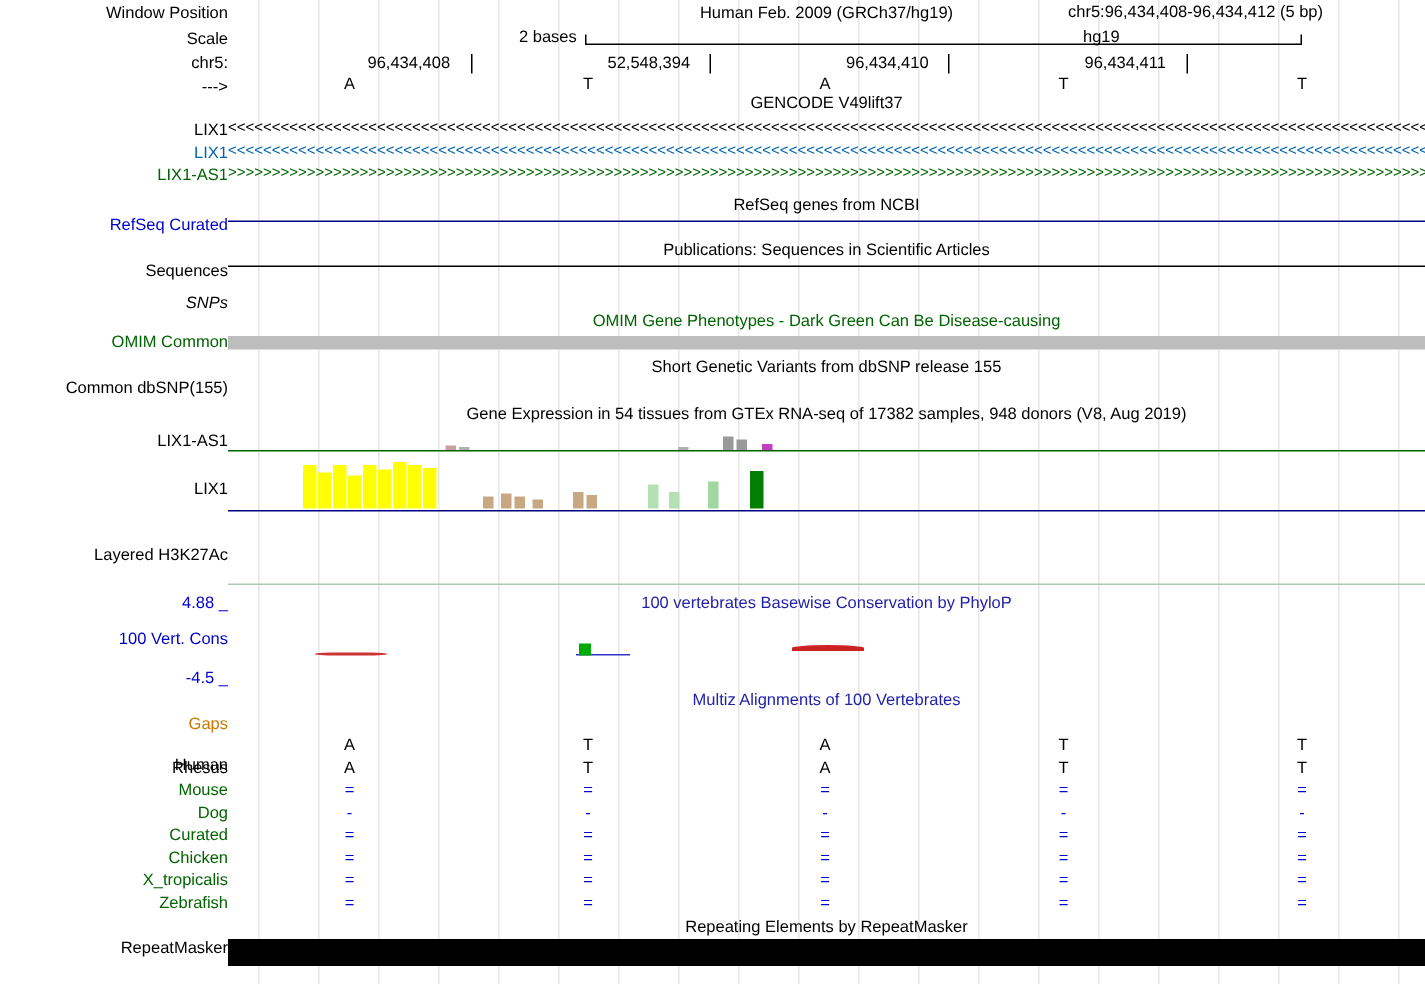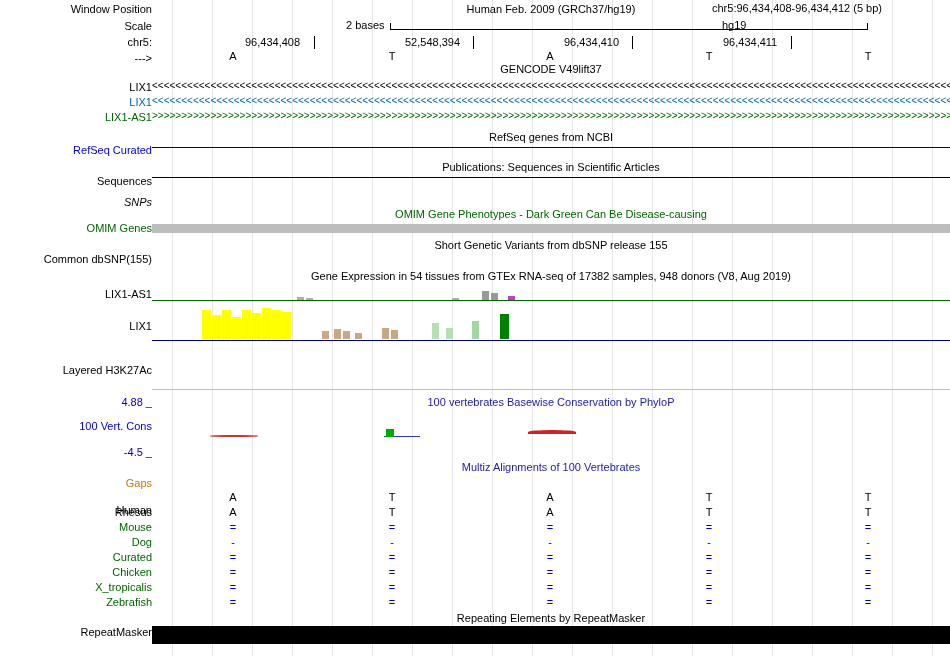--- a/index.html
+++ b/index.html
@@ -146,21 +146,21 @@
 
     <div class="lbl" style="top:81px;">LIX1</div>
     <div class="lbl" style="top:96px; color:#0066aa;">LIX1</div>
     <div class="lbl" style="top:111px; color:#006400;">LIX1-AS1</div>
 
     <div class="lbl" style="top:144px; color:#0000cc;">RefSeq Curated</div>
 
     <div class="lbl" style="top:175px;">Sequences</div>
     <div class="lbl" style="top:196px;font-style:italic;">SNPs</div>
 
-    <div class="lbl" style="top:222px; color:#006400;">OMIM Genes</div>
+    <div class="lbl" style="top:222px; color:#006400;">OMIM Common</div>
 
     <div class="lbl" style="top:253px;">Common dbSNP(155)</div>
 
     <div class="lbl" style="top:288px;">LIX1-AS1</div>
     <div class="lbl" style="top:320px;">LIX1</div>
 
     <div class="lbl" style="top:364px;">Layered H3K27Ac</div>
 
     <div class="cons-label" style="top:396px;">4.88 _</div>
     <div class="lbl" style="top:420px; color:#0000cc;">100 Vert. Cons</div>

